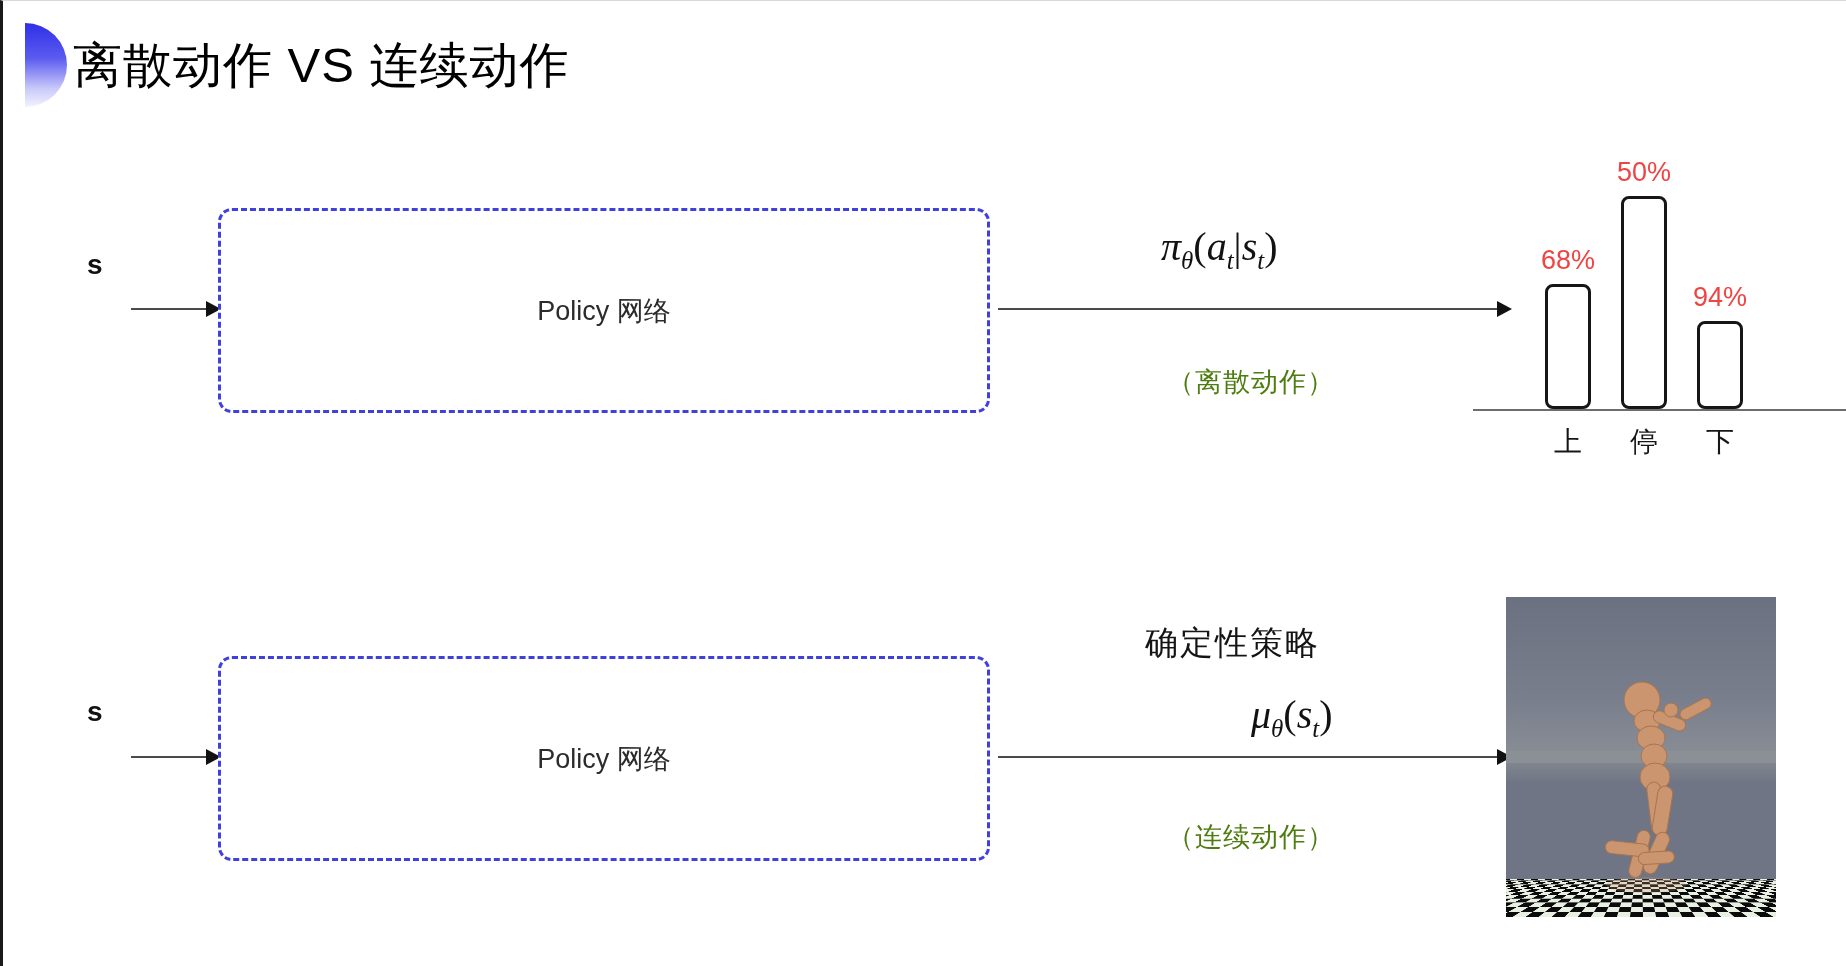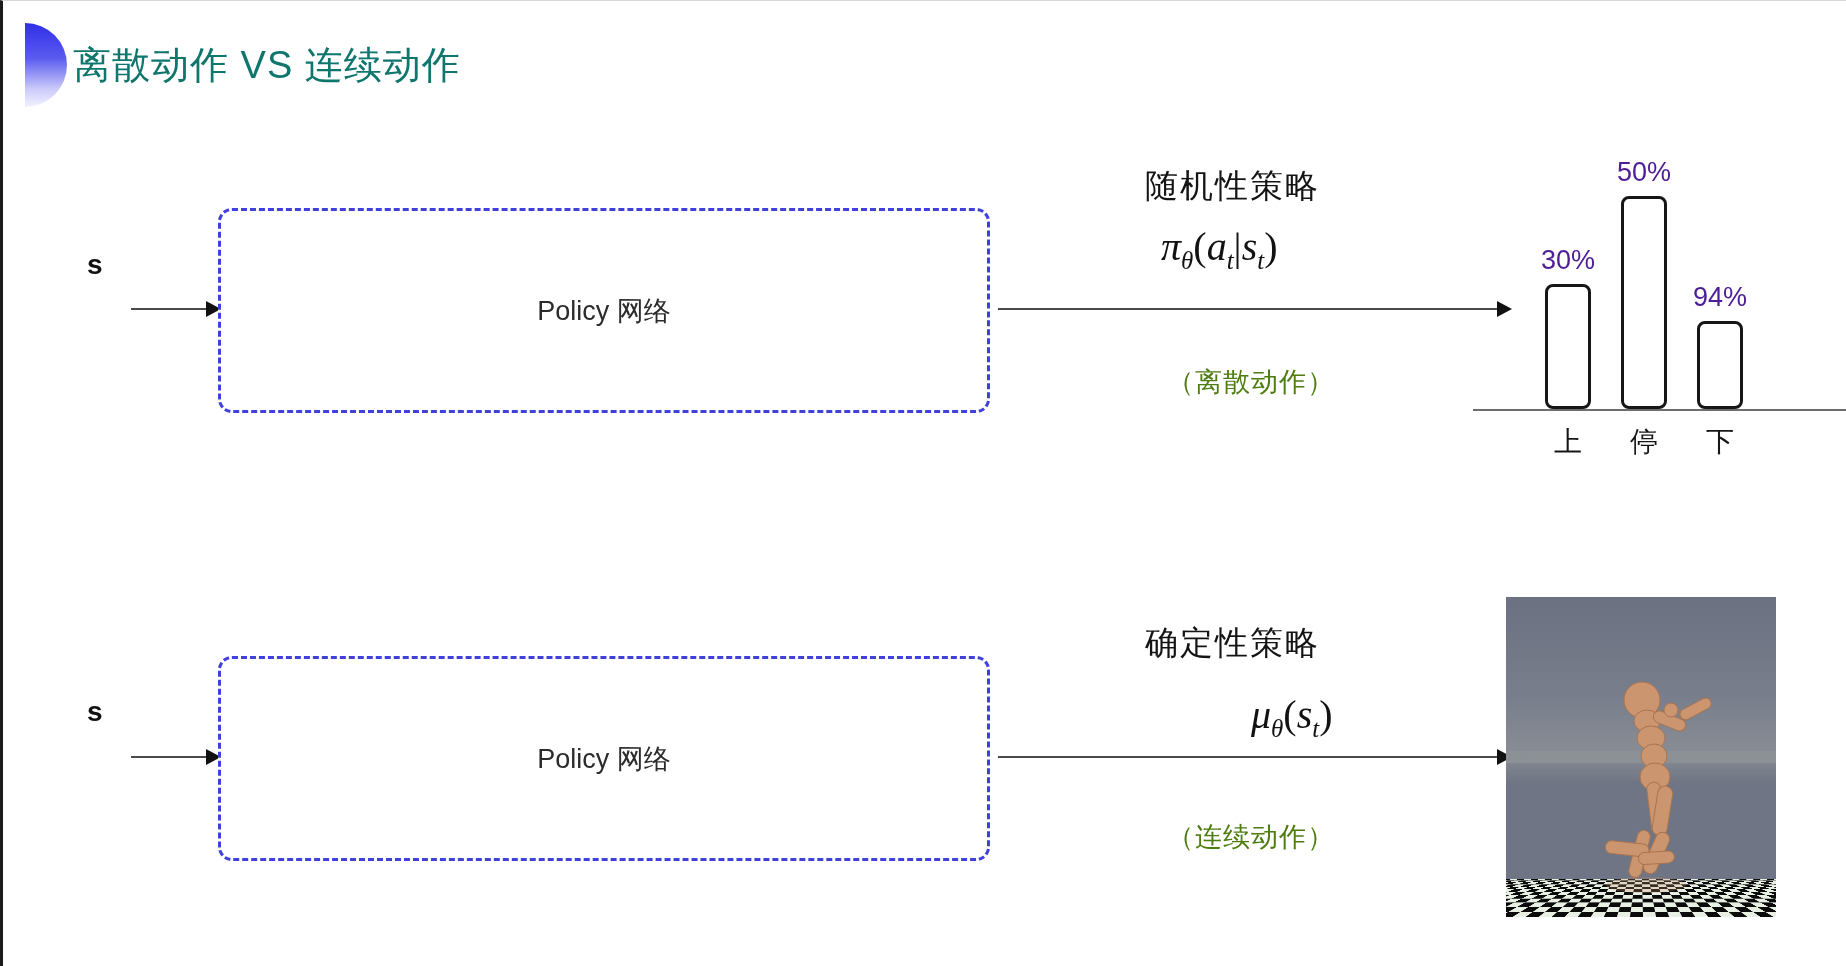--- a/index.html
+++ b/index.html
@@ -28,23 +28,23 @@
     top: 22px;
     width: 42px;
     height: 84px;
     border-radius: 0 84px 84px 0;
     background: linear-gradient(to bottom, #2f2fe8 0%, #5b5bf0 42%, #c9c9fa 78%, #f2f2ff 100%);
   }
   .slide-title {
     position: absolute;
     left: 70px;
     top: 26px;
-    font-size: 38px;
+    font-size: 49px;
     line-height: 76px;
-    color: #0f766e;
+    color: #000000;
     letter-spacing: 1px;
     white-space: nowrap;
   }
 
   
   .s-label {
     position: absolute;
     font-size: 28px;
     font-weight: bold;
     color: #111;
@@ -147,21 +147,21 @@
     box-sizing: border-box;
     border: 3px solid #161616;
     border-radius: 8px;
     background: #ffffff;
   }
   .bar-value {
     position: absolute;
     left: 50%;
     transform: translateX(-50%);
     font-size: 27px;
-    color: #4c1d95;
+    color: #ef4444;
     white-space: nowrap;
   }
   .bar-cat {
     position: absolute;
     left: 50%;
     transform: translateX(-50%);
     top: 0;
     font-size: 28px;
     color: #161616;
     white-space: nowrap;
@@ -218,33 +218,32 @@
 
   <div class="s-label" style="left:84px; top:248px;">s</div>
   <div class="arrow" style="left:128px; top:307px; width:88px;"></div>
 
   <div class="policy-box" style="left:215px; top:207px; width:772px; height:205px;">
     <div class="box-text">Policy 网络</div>
   </div>
 
   <div class="arrow" style="left:995px; top:307px; width:512px;"></div>
 
-  <div class="policy-name" style="left:1142px; top:163px;">随机性策略</div>
 
   <div class="policy-formula" style="left:1158px; top:222px;">
     <span>π</span><span class="sub">θ</span><span class="up">(</span><span>a</span><span class="sub">t</span><span class="up">|</span><span>s</span><span class="sub">t</span><span class="up">)</span>
   </div>
 
   <div class="action-note" style="left:1164px; top:363px;">（离散动作）</div>
 
   <div id="bar-chart">
     <div class="chart-axis"></div>
 
     <div class="bar-group" style="left:72px;">
-      <div class="bar-value" style="bottom:133px;">30%</div>
+      <div class="bar-value" style="bottom:133px;">68%</div>
       <div class="bar" style="height:125px;"></div>
       <div class="bar-cat" style="top:14px;">上</div>
     </div>
 
     <div class="bar-group" style="left:148px;">
       <div class="bar-value" style="bottom:221px;">50%</div>
       <div class="bar" style="height:213px;"></div>
       <div class="bar-cat" style="top:14px;">停</div>
     </div>
 

